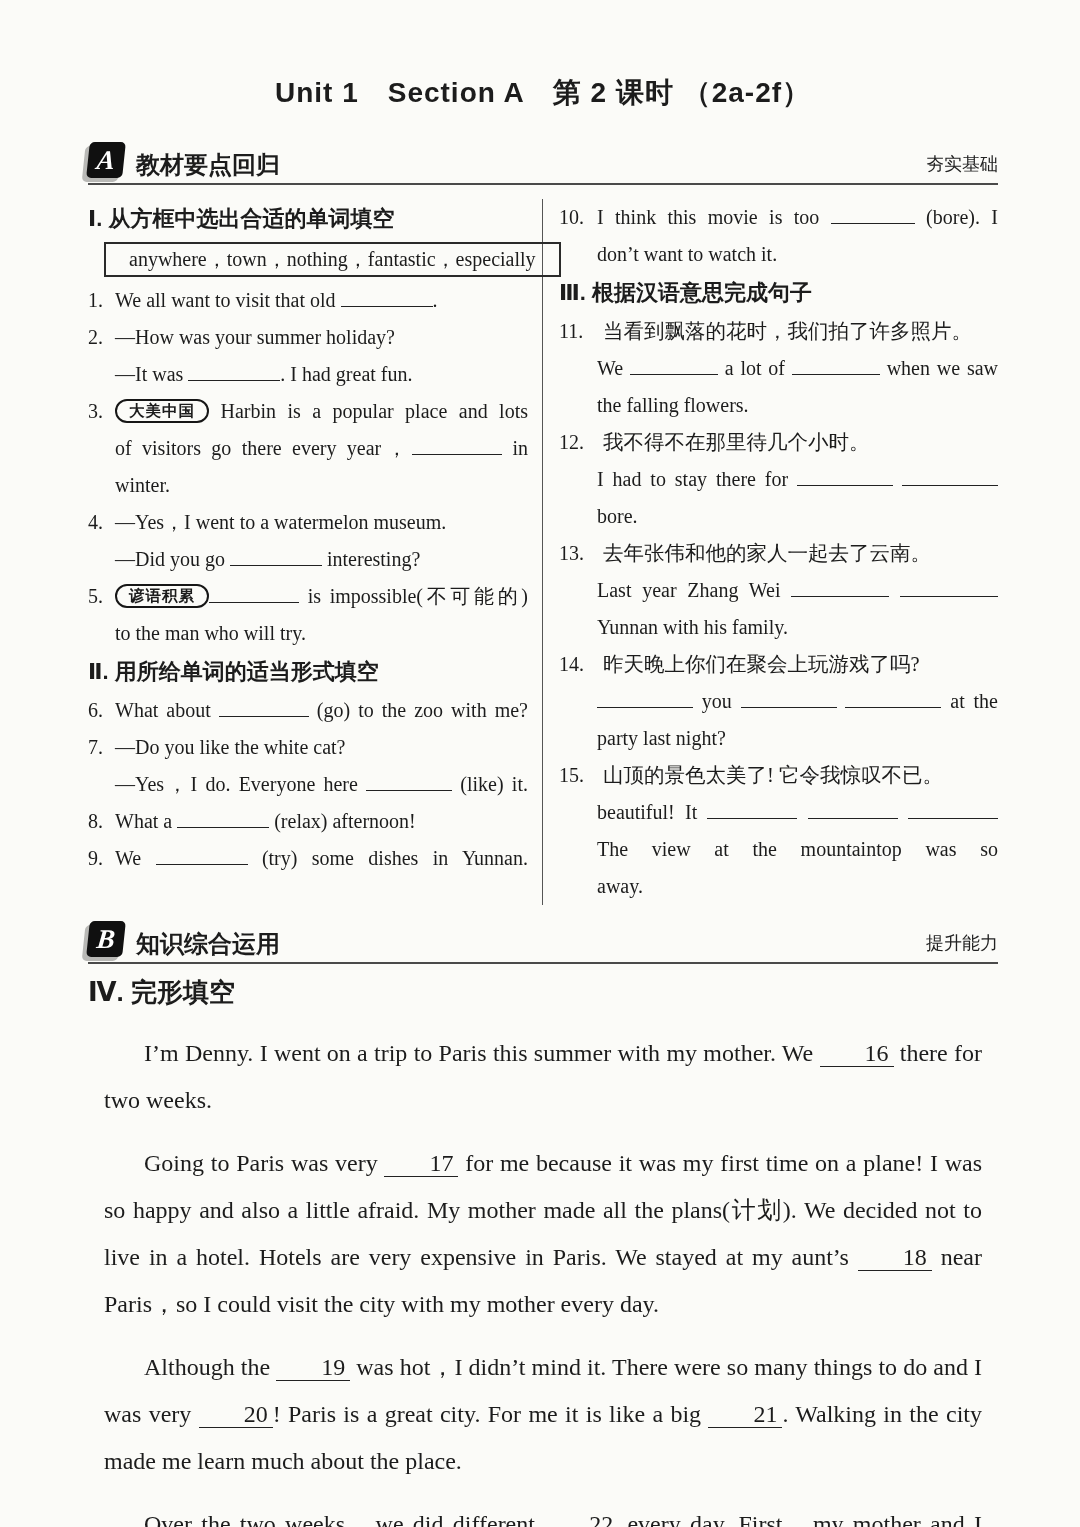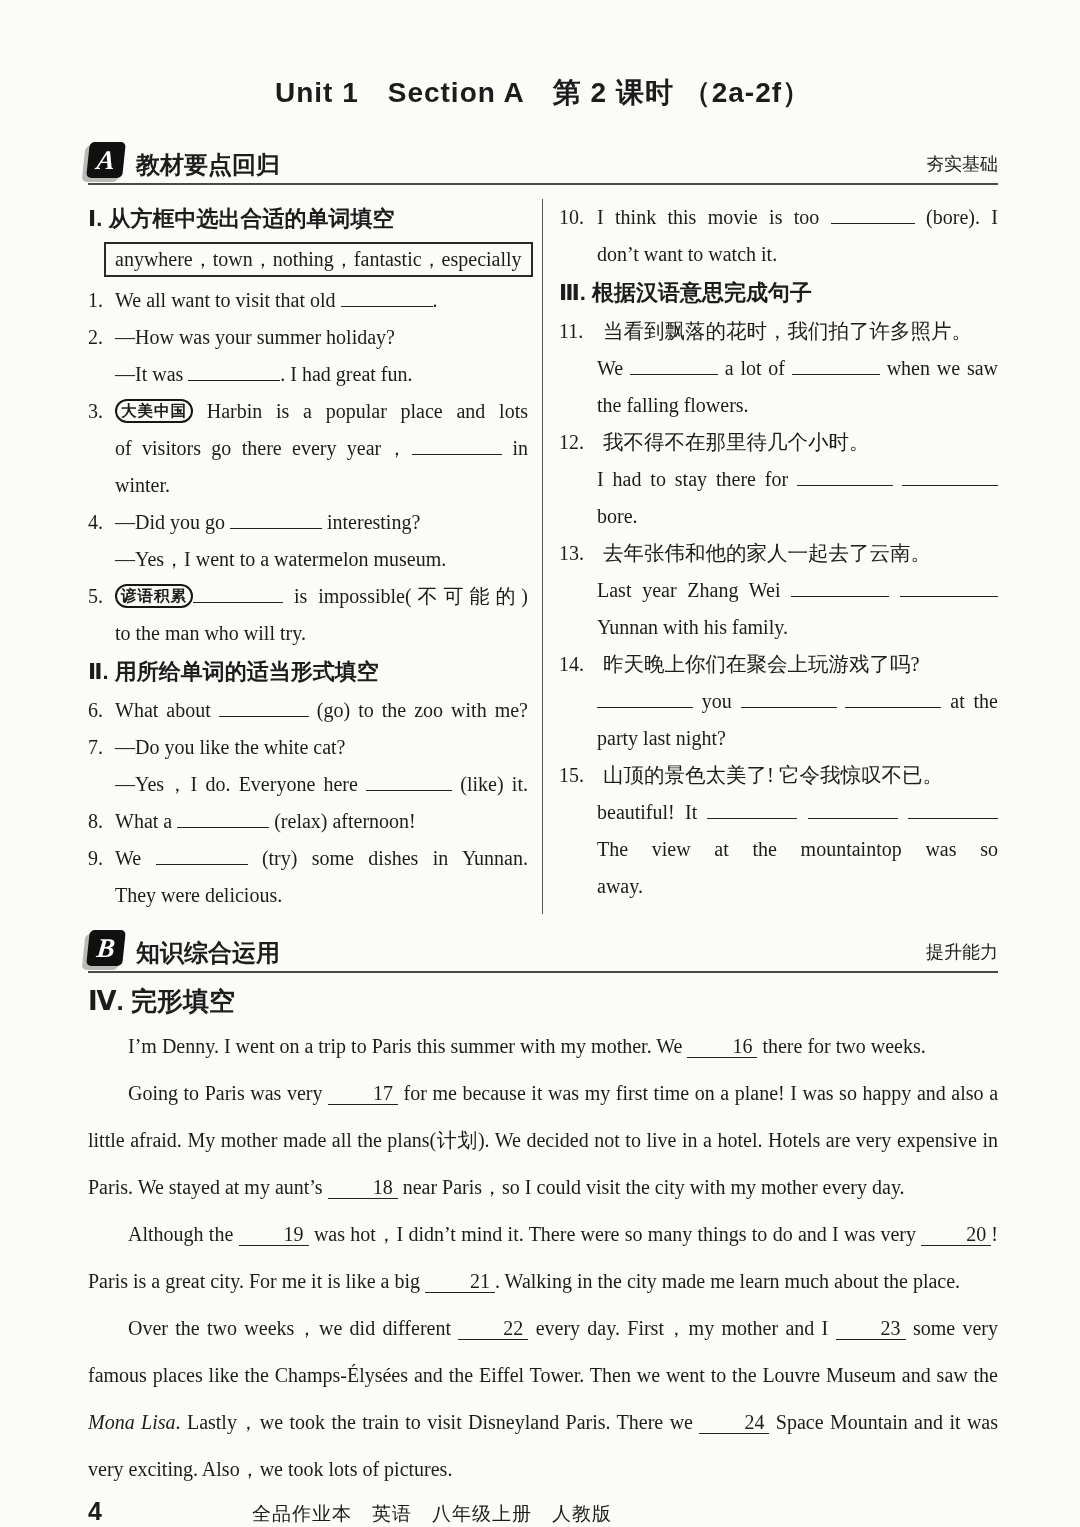--- a/index.html
+++ b/index.html
@@ -30,48 +30,48 @@
   .cols{display:flex;margin-top:14px;}
   .col{box-sizing:border-box;width:50%;}
   .col.left{padding-right:14px;border-right:1.5px solid #555;}
   .col.right{padding-left:16px;}
 
   .ex-heading{
     font-family:"Liberation Sans","DejaVu Sans",sans-serif;font-weight:bold;font-size:22px;
     line-height:40px;white-space:nowrap;
   }
   .word-box{
-    border:2px solid #2a2a2a;padding:2px 9px;margin:3px 0 5px 16px;
+    border:2px solid #2a2a2a;padding:2px 23px;margin:3px 0 5px 16px;
     font-size:20px;width:fit-content;white-space:nowrap;
   }
 
   .q{position:relative;padding-left:var(--gut,27px);}
   .qnum{position:absolute;left:0;top:0;font-size:20px;line-height:37px;}
   .ln{font-size:20px;line-height:37px;white-space:nowrap;}
   .ln.cn{font-size:20.5px;margin-left:6px;}
   .ln.spread{text-align:justify;text-align-last:justify;}
 
   .blank{
     display:inline-block;height:0.95em;border-bottom:1.6px solid #222;
     vertical-align:baseline;
   }
   .pill{
     display:inline-block;border:2px solid #161616;border-radius:13px;
     font-family:"Liberation Sans","DejaVu Sans",sans-serif;font-weight:bold;
-    font-size:15.5px;line-height:20px;padding:0 4px;vertical-align:2px;letter-spacing:1px;
+    font-size:15.5px;line-height:20px;padding:0 12px;vertical-align:2px;letter-spacing:1px;
   }
   .cloze{
     display:inline-block;min-width:50px;padding:0 5px;text-align:center;
     border-bottom:1.6px solid #222;line-height:1.05;
   }
 
   
   .cloze-wrap{margin-top:16px;}
   .iv-heading{font-family:"Liberation Sans","DejaVu Sans",sans-serif;font-weight:bold;font-size:26px;line-height:44px;margin-top:6px;}
-  .cloze-p{font-size:20px;line-height:47px;text-align:justify;text-indent:40px;margin:0;}
+  .cloze-p{font-size:24px;line-height:47px;text-align:justify;text-indent:40px;margin:16px;}
   .cloze-p em{font-style:italic;}
 
   .footer{display:flex;align-items:baseline;margin-top:4px;}
   .page-num{font-family:"Liberation Sans","DejaVu Sans",sans-serif;font-weight:bold;font-size:25px;}
   .footer-text{font-family:"Liberation Sans","DejaVu Sans",sans-serif;font-size:19px;margin-left:150px;letter-spacing:1px;}
 </style>
 </head>
 <body>
 
 <div class="page">
@@ -100,22 +100,22 @@
         <div class="ln">—It was <span class="blank" style="width: 92px;"></span>. I had great fun.</div>
       </div>
       <div class="q" style="--gut:27px">
         <span class="qnum">3.</span>
         <div class="ln spread"><span class="pill">大美中国</span> Harbin is a popular place and lots</div>
         <div class="ln spread">of visitors go there every year，<span class="blank" style="width: 90px;"></span> in</div>
         <div class="ln">winter.</div>
       </div>
       <div class="q" style="--gut:27px">
         <span class="qnum">4.</span>
+        <div class="ln">—Yes，I went to a watermelon museum.</div>
         <div class="ln">—Did you go <span class="blank" style="width: 92px;"></span> interesting?</div>
-        <div class="ln">—Yes，I went to a watermelon museum.</div>
       </div>
       <div class="q" style="--gut:27px">
         <span class="qnum">5.</span>
         <div class="ln spread"><span class="pill">谚语积累</span><span class="blank" style="width: 90px;"></span> is impossible(不可能的)</div>
         <div class="ln">to the man who will try.</div>
       </div>
 
       <div class="ex-heading">Ⅱ. 用所给单词的适当形式填空</div>
 
       <div class="q" style="--gut:27px">
@@ -127,21 +127,20 @@
         <div class="ln">—Do you like the white cat?</div>
         <div class="ln spread">—Yes，I do. Everyone here <span class="blank" style="width: 86px;"></span> (like) it.</div>
       </div>
       <div class="q" style="--gut:27px">
         <span class="qnum">8.</span>
         <div class="ln">What a <span class="blank" style="width: 92px;"></span> (relax) afternoon!</div>
       </div>
       <div class="q" style="--gut:27px">
         <span class="qnum">9.</span>
         <div class="ln spread">We <span class="blank" style="width: 92px;"></span> (try) some dishes in Yunnan.</div>
-        <div class="ln">They were delicious.</div>
       </div>
     </div>
 
     <div class="col right">
       <div class="q" style="--gut:38px">
         <span class="qnum">10.</span>
         <div class="ln spread">I think this movie is too <span class="blank" style="width: 84px;"></span> (bore). I</div>
         <div class="ln">don’t want to watch it.</div>
       </div>
 

